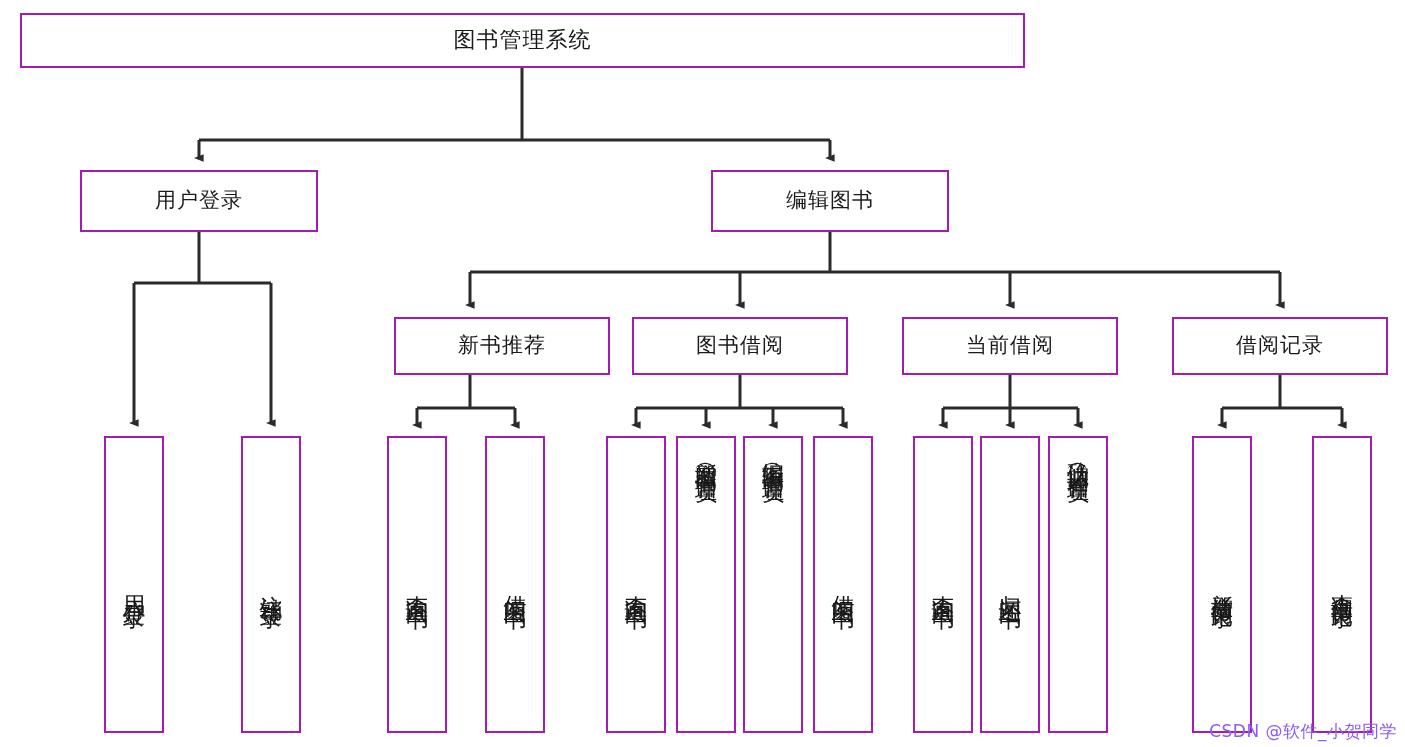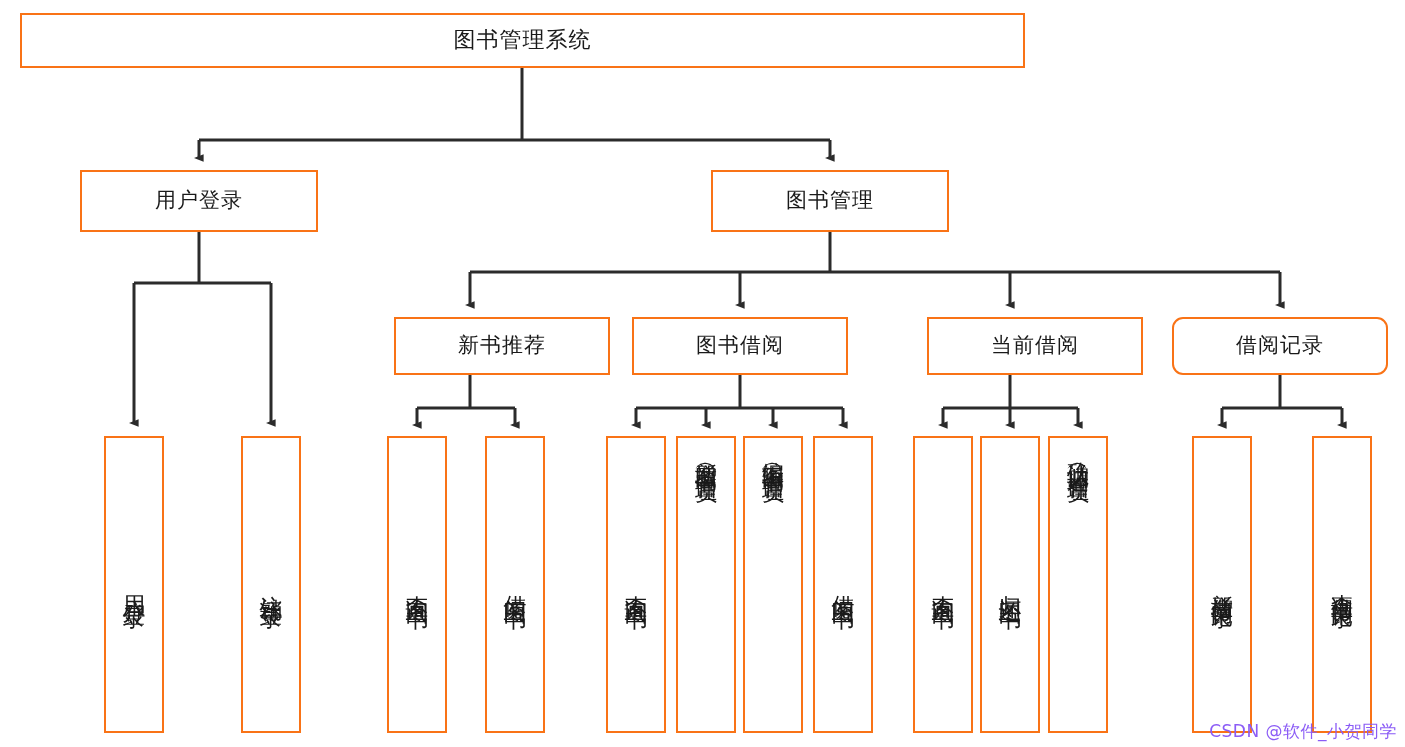--- a/index.html
+++ b/index.html
@@ -21,21 +21,21 @@
     position: absolute;
     left: 0;
     top: 0;
     width: 1405px;
     height: 747px;
   }
   .node {
     position: absolute;
     box-sizing: border-box;
     background: #ffffff;
-    border: 2px solid #f97316;
+    border: 2px solid #a21caf;
     display: flex;
     align-items: center;
     justify-content: center;
     color: #1a1a1a;
   }
   .node .label {
     display: block;
     text-align: center;
     letter-spacing: 1px;
   }
@@ -137,33 +137,33 @@
   </svg>
 
   <div class="node horiz root" style="left:20px; top:13px; width:1005px; height:55px;">
     <span class="label">图书管理系统</span>
   </div>
 
   <div class="node horiz" style="left:80px; top:170px; width:238px; height:62px;">
     <span class="label">用户登录</span>
   </div>
   <div class="node horiz" style="left:711px; top:170px; width:238px; height:62px;">
-    <span class="label">图书管理</span>
+    <span class="label">编辑图书</span>
   </div>
 
   <div class="node horiz" style="left:362px; top:317px; width:216px; height:58px;margin-left:32px;">
     <span class="label">新书推荐</span>
   </div>
   <div class="node horiz" style="left:632px; top:317px; width:216px; height:58px;">
     <span class="label">图书借阅</span>
   </div>
-  <div class="node horiz" style="left:927px; top:317px; width:216px; height:58px;">
+  <div class="node horiz" style="left:902px; top:317px; width:216px; height:58px;">
     <span class="label">当前借阅</span>
   </div>
-  <div class="node horiz" style="left:1172px; top:317px; width:216px; height:58px;border-radius:11px;">
+  <div class="node horiz" style="left:1172px; top:317px; width:216px; height:58px;">
     <span class="label">借阅记录</span>
   </div>
 
   <div class="node vert" style="left:104px; top:436px; width:60px; height:297px;">
     <span class="label">用户登录</span>
   </div>
   <div class="node vert" style="left:241px; top:436px; width:60px; height:297px;">
     <span class="label">注销登录</span>
   </div>
 

